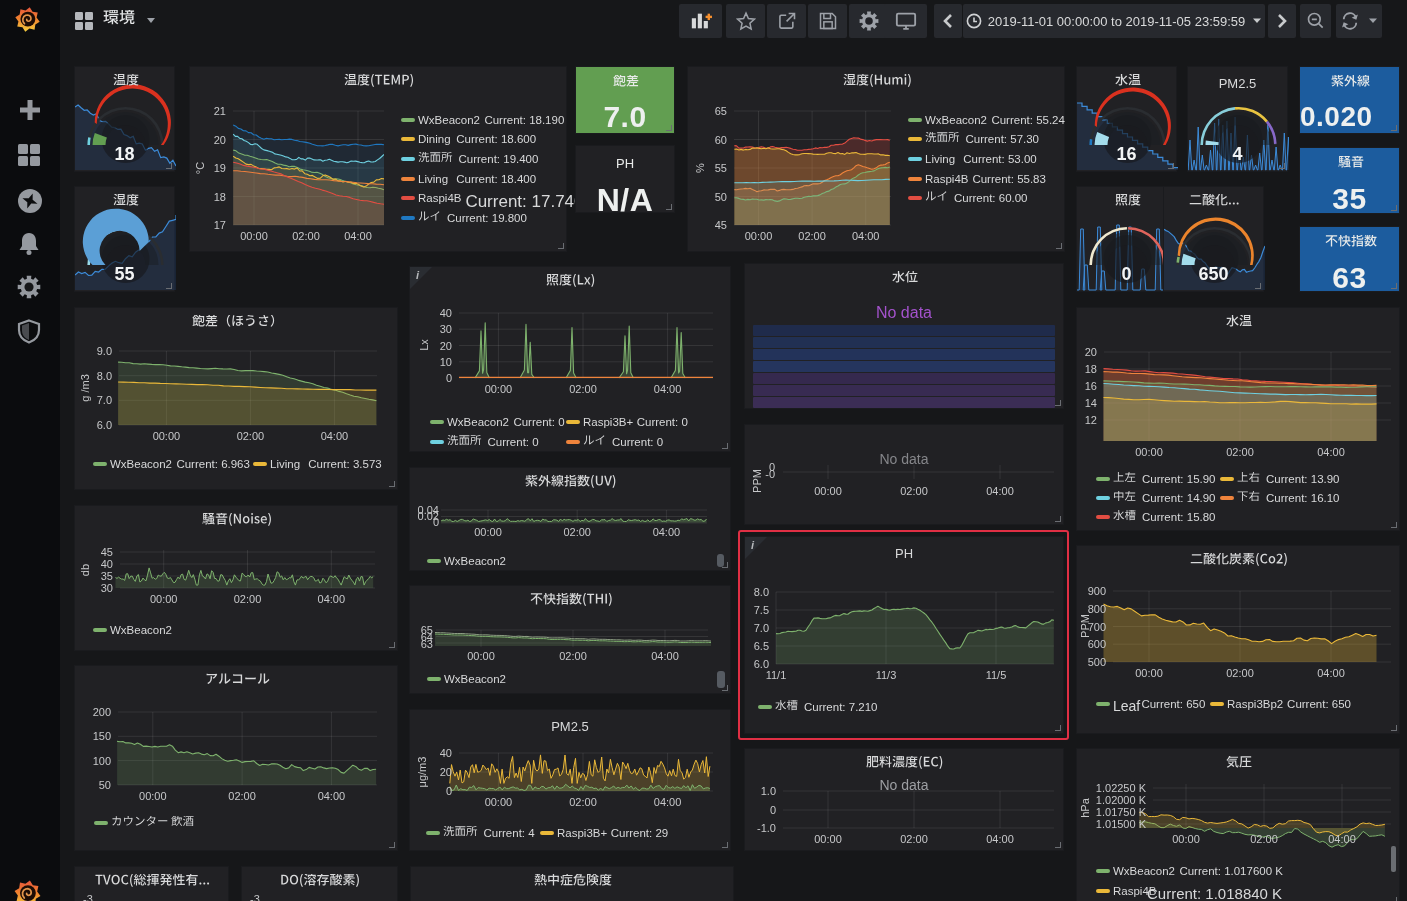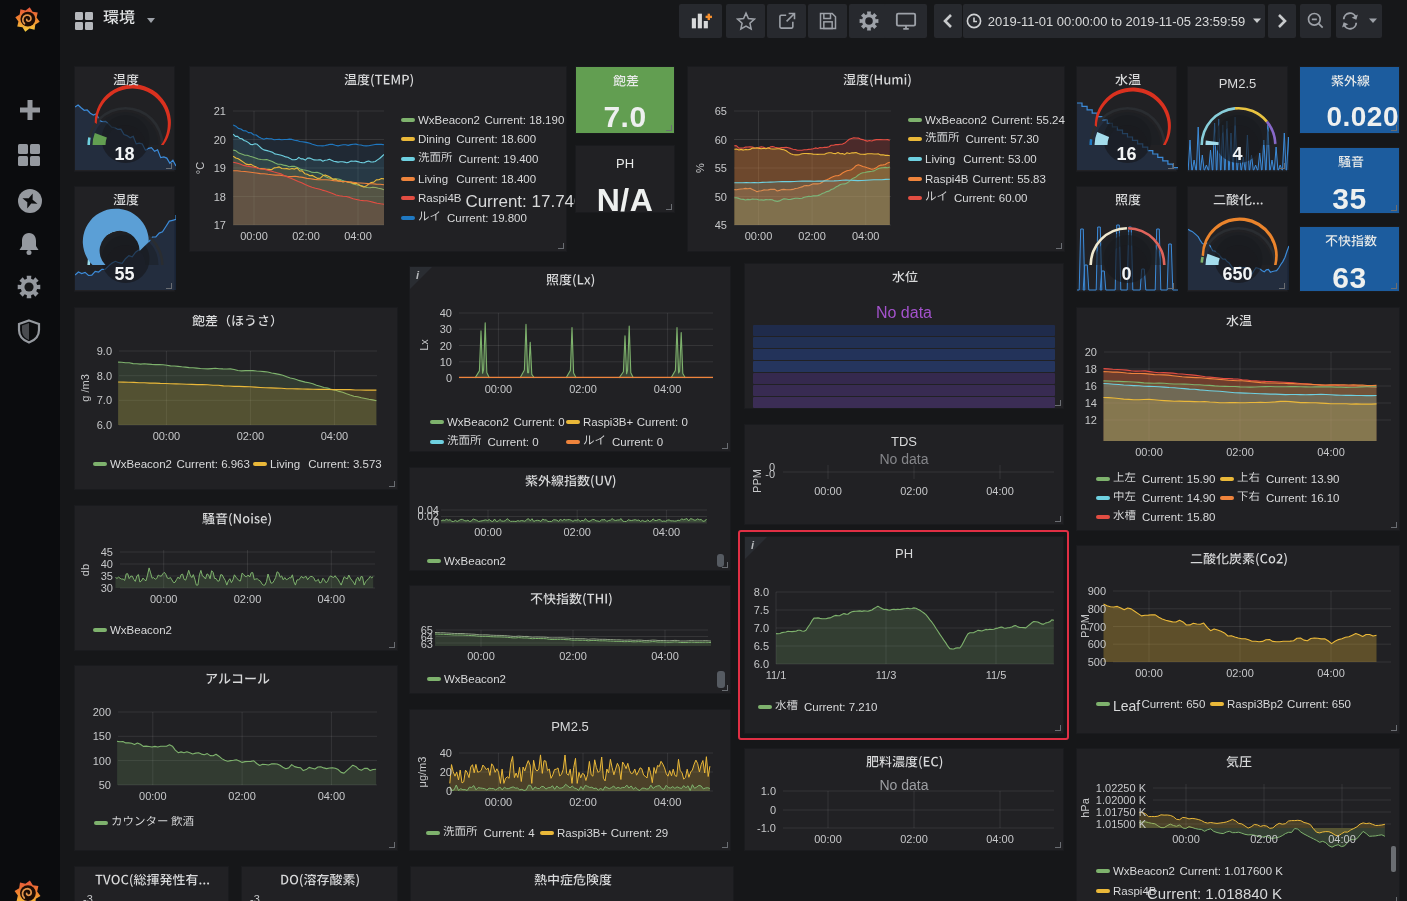--- a/index.html
+++ b/index.html
@@ -696,21 +696,20 @@
       <div style="position:absolute;left:8px;right:8px;top:61px;height:11px;background:#1f2b4b;border-radius:1px"></div>
       <div style="position:absolute;left:8px;right:8px;top:73px;height:11px;background:#213053;border-radius:1px"></div>
       <div style="position:absolute;left:8px;right:8px;top:85px;height:11px;background:#23335a;border-radius:1px"></div>
       <div style="position:absolute;left:8px;right:8px;top:97px;height:11px;background:#25355e;border-radius:1px"></div>
       <div style="position:absolute;left:8px;right:8px;top:109px;height:11px;background:#35294e;border-radius:1px"></div>
       <div style="position:absolute;left:8px;right:8px;top:121px;height:11px;background:#382b52;border-radius:1px"></div>
       <div style="position:absolute;left:8px;right:8px;top:133px;height:11px;background:#3b2d55;border-radius:1px"></div>
       <div class="rh"></div>
     </div>
     <div class="panel" style="left:744px;top:424px;width:320px;height:101px;">
-      <div style="position:absolute;left:0;right:0;top:7px;text-align:center"><span style="font-size:13px;font-weight:500;color:#d8d9da">TDS</span></div>
       <div style="position:absolute;left:0;right:0;top:26px;text-align:center;font-size:14px;color:#85868a">No data</div>
       <svg width="320" height="101" style="position:absolute;left:0;top:0">
         <line x1="38" y1="47" x2="309" y2="47" stroke="rgba(255,255,255,0.09)"></line>
         <line x1="83" y1="40" x2="83" y2="54" stroke="rgba(255,255,255,0.09)"></line>
         <line x1="169" y1="40" x2="169" y2="54" stroke="rgba(255,255,255,0.09)"></line>
         <line x1="255" y1="40" x2="255" y2="54" stroke="rgba(255,255,255,0.09)"></line>
         <text x="83" y="70" text-anchor="middle" class="ax" font-size="11">00:00</text>
         <text x="169" y="70" text-anchor="middle" class="ax" font-size="11">02:00</text>
         <text x="255" y="70" text-anchor="middle" class="ax" font-size="11">04:00</text>
         <text x="30" y="46" text-anchor="end" class="ax" font-size="11">0</text>
@@ -1033,21 +1032,21 @@
         <path d="M46.9 40.1 A38.1 38.1 0 0 1 79.9 53.7 L77.9 55.4 A35.5 35.5 0 0 0 47.2 42.7 Z" fill="#e8c340"></path>
         <path d="M79.9 53.7 A38.1 38.1 0 0 1 88.6 76.8 L86.0 76.9 A35.5 35.5 0 0 0 77.9 55.4 Z" fill="#8868c8"></path>
         <circle cx="50.5" cy="72" r="24" fill="#17191d" fill-opacity="0.66"></circle>
         <path d="M17.5 78.0 A33.0 33.0 0 1 1 83.5 78.0 L70.5 78.0 A20.0 20.0 0 1 0 30.5 78.0 Z" fill="rgba(26,29,33,0.5)"></path>
         <path d="M17.5 78.0 A33.0 33.0 0 0 1 17.8 73.4 L30.7 75.2 A20.0 20.0 0 0 0 30.5 78.0 Z" fill="#a3dcec"></path>
       </svg>
       <div style="position:absolute;left:0;right:0;top:7px;text-align:center"><span style="font-size:13px;font-weight:500;color:#d8d9da">PM2.5</span></div>
       <div style="position:absolute;left:0;right:0;top:77px;text-align:center;font-size:18px;font-weight:700;color:#f2f4f5">4</div>
       <div class="rh"></div>
     </div>
-    <div class="panel" style="left:1187px;top:186px;width:101px;height:106px;">
+    <div class="panel" style="left:1163px;top:186px;width:101px;height:106px;">
       <svg width="101" height="106" style="position:absolute;left:0;top:0" viewBox="0 0 101 106">
         <path d="M0.0 42.3 L2.1 43.6 L4.1 44.4 L6.2 46.1 L8.2 47.9 L10.3 49.9 L12.4 53.7 L14.4 56.5 L16.5 57.3 L18.6 56.6 L20.6 56.1 L22.7 60.0 L24.7 63.8 L26.8 64.0 L28.9 65.9 L30.9 67.3 L33.0 70.4 L35.0 72.1 L37.1 72.2 L39.2 74.6 L41.2 75.9 L43.3 79.2 L45.3 81.7 L47.4 82.2 L49.5 81.9 L51.5 79.8 L53.6 80.5 L55.7 80.8 L57.7 80.3 L59.8 81.6 L61.8 84.1 L63.9 87.1 L66.0 83.5 L68.0 80.6 L70.1 81.3 L72.1 82.1 L74.2 83.7 L76.3 84.8 L78.3 82.8 L80.4 82.4 L82.4 85.2 L84.5 84.5 L86.6 84.0 L88.6 83.7 L90.7 81.0 L92.8 77.5 L94.8 74.6 L96.9 70.5 L98.9 64.5 L101.0 58.9 L101 103 L0 103 Z" fill="#3274d9" fill-opacity="0.15" stroke="none"></path>
         <path d="M0.0 42.3 L2.1 43.6 L4.1 44.4 L6.2 46.1 L8.2 47.9 L10.3 49.9 L12.4 53.7 L14.4 56.5 L16.5 57.3 L18.6 56.6 L20.6 56.1 L22.7 60.0 L24.7 63.8 L26.8 64.0 L28.9 65.9 L30.9 67.3 L33.0 70.4 L35.0 72.1 L37.1 72.2 L39.2 74.6 L41.2 75.9 L43.3 79.2 L45.3 81.7 L47.4 82.2 L49.5 81.9 L51.5 79.8 L53.6 80.5 L55.7 80.8 L57.7 80.3 L59.8 81.6 L61.8 84.1 L63.9 87.1 L66.0 83.5 L68.0 80.6 L70.1 81.3 L72.1 82.1 L74.2 83.7 L76.3 84.8 L78.3 82.8 L80.4 82.4 L82.4 85.2 L84.5 84.5 L86.6 84.0 L88.6 83.7 L90.7 81.0 L92.8 77.5 L94.8 74.6 L96.9 70.5 L98.9 64.5 L101.0 58.9" fill="none" stroke="#3c8bd8" stroke-width="1.2"></path>
         <path d="M12.4 78.0 A38.1 38.1 0 1 1 88.6 78.0 L86.0 78.0 A35.5 35.5 0 1 0 15.0 78.0 Z" fill="#2a2d31"></path>
         <path d="M12.5 75.6 A38.1 38.1 0 0 1 13.3 69.7 L15.9 70.3 A35.5 35.5 0 0 0 15.1 75.8 Z" fill="#7eb26d"></path>
         <path d="M13.6 68.5 A38.1 38.1 0 1 1 88.6 78.0 L86.0 78.0 A35.5 35.5 0 1 0 16.1 69.2 Z" fill="#eb842c"></path>
         <circle cx="50.5" cy="72" r="24" fill="#17191d" fill-opacity="0.66"></circle>
         <path d="M17.5 78.0 A33.0 33.0 0 1 1 83.5 78.0 L70.5 78.0 A20.0 20.0 0 1 0 30.5 78.0 Z" fill="rgba(26,29,33,0.5)"></path>
         <path d="M17.5 78.0 A33.0 33.0 0 0 1 19.5 66.8 L31.7 71.2 A20.0 20.0 0 0 0 30.5 78.0 Z" fill="#a3dcec"></path>
       </svg>
@@ -1080,21 +1079,21 @@
       <div class="rh"></div>
     </div>
     <div class="panel" style="left:1299px;top:66px;width:101px;height:68px;background:#1c5c9e">
       <div style="position:absolute;left:31.0px;top:8px">
         <svg class="t" width="39.0" height="16.2" viewBox="0 0 39.0 16.2" fill="#e8eae9">
           <path transform="translate(0,10.4) scale(0.013,-0.013)" d="M629 71C708 29 810 -38 865 -80L948 -28C892 11 790 74 710 116ZM270 114C216 65 127 15 45 -17C67 -32 104 -64 121 -81C200 -43 297 19 360 79ZM104 771V536L37 528L46 443L417 497C383 460 334 416 287 381L221 411L153 356C218 326 299 281 357 245L324 226L49 225L52 138L449 146V-84H547V149L823 155C844 134 863 113 876 96L963 137C915 196 817 278 739 334L658 297C685 277 713 255 740 231L468 228C556 280 650 343 726 403L635 443C584 398 513 345 440 297L359 343C409 378 465 423 510 467L433 499L505 510L503 585L352 566V673H497V749H352V844H264V555L186 546V771ZM854 794C801 766 717 737 633 714V844H539V580C539 489 565 463 674 463C697 463 814 463 838 463C920 463 947 491 958 598C932 604 894 618 875 631C871 557 863 546 829 546C802 546 704 546 685 546C640 546 633 551 633 581V637C733 660 844 691 926 727Z"></path>
           <path transform="translate(13.0,10.4) scale(0.013,-0.013)" d="M277 605H452C434 513 409 431 377 358C332 396 268 440 209 475C234 515 257 559 277 605ZM582 605 544 590C549 618 554 647 559 677L497 698L480 694H313C329 737 343 781 355 826L260 845C215 664 133 497 21 396C44 382 84 351 101 335C122 356 141 379 160 404C223 364 290 314 334 273C260 146 163 54 47 -7C70 -21 107 -57 123 -78C308 28 455 225 530 528C568 463 615 401 667 345V-82H765V252C815 211 867 175 920 148C935 173 965 210 988 229C911 263 834 316 765 378V843H667V480C634 521 605 563 582 605Z"></path>
           <path transform="translate(26.0,10.4) scale(0.013,-0.013)" d="M525 527H833V454H525ZM525 668H833V597H525ZM291 248C314 192 334 118 339 70L410 93C404 140 384 213 359 269ZM78 265C68 179 51 89 21 29C40 22 75 6 91 -5C121 59 144 157 156 252ZM439 743V380H638V12C638 1 635 -2 622 -2C610 -3 572 -3 531 -2C542 -25 552 -60 555 -84C617 -84 659 -82 687 -69C716 -56 723 -32 723 11V176C765 91 829 8 924 -43C936 -19 963 16 981 34C909 65 855 113 815 169C861 203 914 247 962 288L885 345C858 312 815 269 775 233C752 278 735 324 723 369V380H923V743H699C714 769 730 799 745 828L639 846C630 815 616 777 601 743ZM407 302V223H525C491 129 432 60 357 20C374 7 404 -25 415 -44C514 15 592 122 627 283L576 304L561 302ZM25 403 36 320 186 331V-84H268V337L334 342C342 319 349 297 352 279L426 312C412 368 372 456 332 522L264 494C277 471 291 445 303 418L184 412C250 495 322 603 379 692L301 728C275 676 239 614 201 553C189 571 173 589 157 608C193 663 236 744 271 814L189 844C170 790 137 718 107 661L80 687L32 624C74 582 122 526 151 480C133 454 115 429 97 407Z"></path>
         </svg>
       </div>
-      <div style="position:absolute;left:0;right:0;top:34px;text-align:right;font-size:28px;font-weight:600;color:#eef0ef;letter-spacing:0.5px">0.020</div>
+      <div style="position:absolute;left:0;right:0;top:34px;text-align:left;font-size:28px;font-weight:600;color:#eef0ef;letter-spacing:0.5px">0.020</div>
       <div class="rh"></div>
     </div>
     <div class="panel" style="left:1299px;top:147px;width:101px;height:67px;background:#1c5c9e">
       <div style="position:absolute;left:37.5px;top:8px">
         <svg class="t" width="26.0" height="16.2" viewBox="0 0 26.0 16.2" fill="#e8eae9">
           <path transform="translate(0,10.4) scale(0.013,-0.013)" d="M215 211C232 159 247 91 251 48L296 58C292 101 277 168 258 219ZM148 203C158 143 162 68 160 18L207 23C208 73 203 149 192 208ZM74 224C70 138 59 51 24 0L75 -28C114 27 124 122 129 213ZM803 732C777 689 743 651 703 619C659 652 624 690 598 732ZM480 810V732H583L518 712C547 659 585 611 630 571C570 538 502 514 431 499C447 481 468 447 476 425C558 445 635 475 702 517C765 476 839 446 921 428C933 452 959 488 979 506C905 520 837 542 778 573C842 629 893 701 924 791L868 814L852 810ZM479 389V152H655V30L446 12L461 -72L879 -28C890 -49 900 -70 906 -87L981 -52C961 -1 909 80 863 139L792 109C806 90 821 69 835 47L743 38V152H928V389H743V475H655V389ZM557 316H655V224H557ZM743 316H846V224H743ZM243 580V503H162V580ZM84 804V275H367L361 151C350 181 335 213 320 240L280 226C302 185 323 131 331 95L358 105C353 38 347 8 339 -3C332 -13 325 -16 313 -15C300 -15 273 -15 243 -12C253 -31 261 -62 262 -84C297 -86 330 -86 350 -83C375 -80 390 -73 405 -53C428 -23 436 67 445 317C445 327 445 350 445 350H318V430H419V503H318V580H419V653H318V726H436V804ZM243 653H162V726H243ZM243 430V350H162V430Z"></path>
           <path transform="translate(13.0,10.4) scale(0.013,-0.013)" d="M242 660C266 619 287 565 295 525H53V440H948V525H707C728 562 752 611 775 660L716 673H900V758H548V844H448V758H109V673H306ZM668 673C654 630 630 573 611 536L654 525H348L395 536C387 574 365 631 339 673ZM292 123H719V30H292ZM292 197V286H719V197ZM198 365V-84H292V-49H719V-83H818V365Z"></path>
         </svg>
       </div>
       <div style="position:absolute;left:0;right:0;top:34px;text-align:center;font-size:30px;font-weight:600;color:#eef0ef;letter-spacing:0.5px">35</div>

